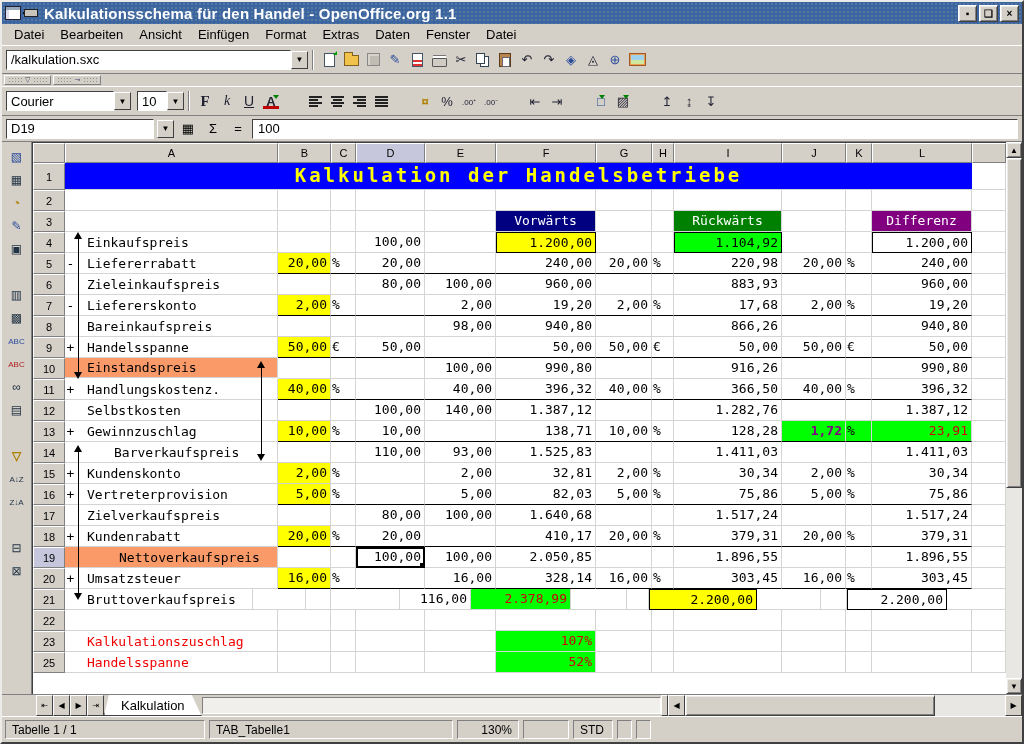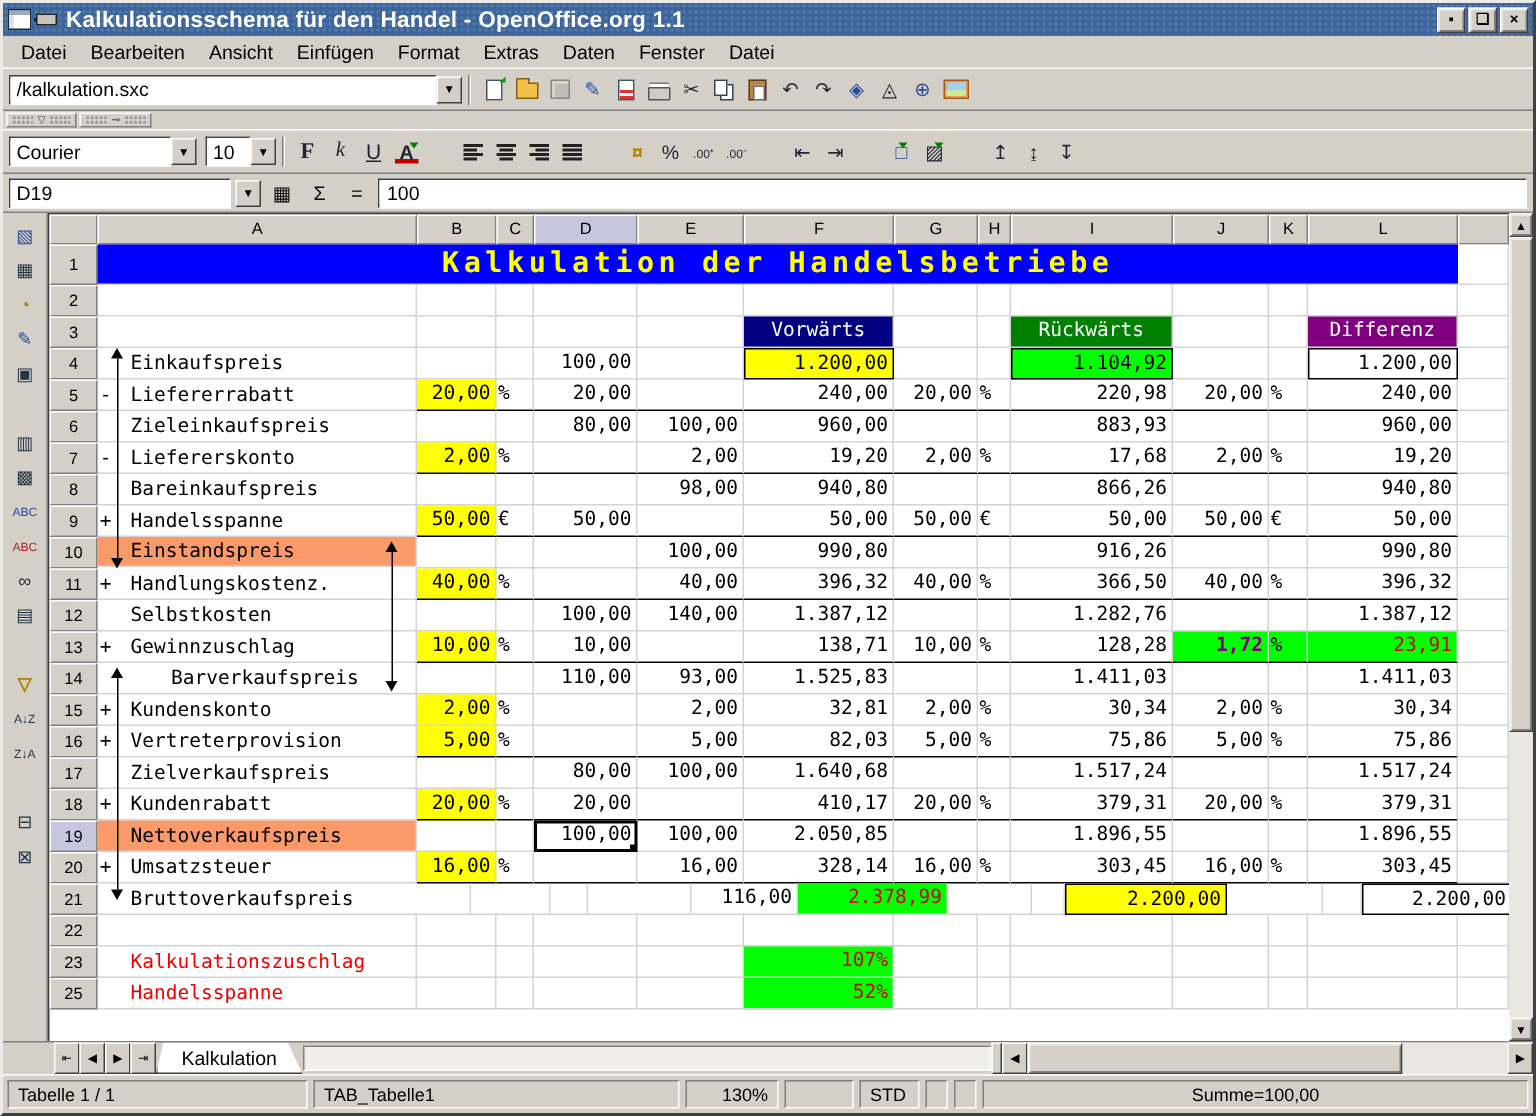--- a/index.html
+++ b/index.html
@@ -783,21 +783,21 @@
             <div class="cell num sum" style="width: 56px; height: 21px;">20,00</div>
             <div class="cell unit sum" style="width: 22px; height: 21px;">%</div>
             <div class="cell num sum" style="width: 108px; height: 21px;">379,31</div>
             <div class="cell num sum" style="width: 64px; height: 21px;">20,00</div>
             <div class="cell unit sum" style="width: 26px; height: 21px;">%</div>
             <div class="cell num sum" style="width: 100px; height: 21px;">379,31</div>
             <div class="cell fill" style="flex: 1 1 0%;"></div>
           </div>
           <div class="srow" style="height: 21px;">
             <div class="rhead hl">19</div>
-            <div class="cell lab ls-O" style="width: 213px; height: 21px;">
+            <div class="cell lab ls-O" style="width: 213px; height: 21px; padding-left: 32px;">
               <span class="sign"></span>
               <span class="ltext">Nettoverkaufspreis</span>
             </div>
             <div class="cell num" style="width: 53px; height: 21px;"></div>
             <div class="cell unit" style="width: 25px; height: 21px;"></div>
             <div class="cell num s-SEL" style="width: 69px; height: 21px;">100,00</div>
             <div class="cell num" style="width: 71px; height: 21px;">100,00</div>
             <div class="cell num" style="width: 100px; height: 21px;">2.050,85</div>
             <div class="cell num" style="width: 56px; height: 21px;"></div>
             <div class="cell unit" style="width: 22px; height: 21px;"></div>
@@ -821,21 +821,21 @@
             <div class="cell num sum" style="width: 56px; height: 21px;">16,00</div>
             <div class="cell unit sum" style="width: 22px; height: 21px;">%</div>
             <div class="cell num sum" style="width: 108px; height: 21px;">303,45</div>
             <div class="cell num sum" style="width: 64px; height: 21px;">16,00</div>
             <div class="cell unit sum" style="width: 26px; height: 21px;">%</div>
             <div class="cell num sum" style="width: 100px; height: 21px;">303,45</div>
             <div class="cell fill" style="flex: 1 1 0%;"></div>
           </div>
           <div class="srow" style="height: 21px;">
             <div class="rhead">21</div>
-            <div class="cell lab" style="width: 249px; height: 21px; align-items: center;">
+            <div class="cell lab" style="width: 188px; height: 21px; align-items: center;">
               <span class="sign"></span>
               <span class="ltext">Bruttoverkaufspreis</span>
             </div>
             <div class="cell num" style="width: 53px; height: 21px;"></div>
             <div class="cell unit" style="width: 25px; height: 21px;"></div>
             <div class="cell num" style="width: 69px; height: 21px;"></div>
             <div class="cell num" style="width: 71px; height: 21px;">116,00</div>
             <div class="cell num s-GR" style="width: 100px; height: 21px;">2.378,99</div>
             <div class="cell num" style="width: 56px; height: 21px;"></div>
             <div class="cell unit" style="width: 22px; height: 21px;"></div>
@@ -941,16 +941,15 @@
   </div>
 
   <div class="statusbar">
     <div class="spanel" style="width:200px">Tabelle 1 / 1</div>
     <div class="spanel" style="width:244px">TAB_Tabelle1</div>
     <div class="spanel" style="width:62px;justify-content:flex-end">130%</div>
     <div class="spanel" style="width:46px"></div>
     <div class="spanel" style="width:40px">STD</div>
     <div class="spanel" style="width:15px"></div>
     <div class="spanel" style="width:15px"></div>
-    <div class="spanel" style="flex:1;justify-content:center">Summe=100,00</div>
   </div>
 
 </div>
 
 </body></html>

